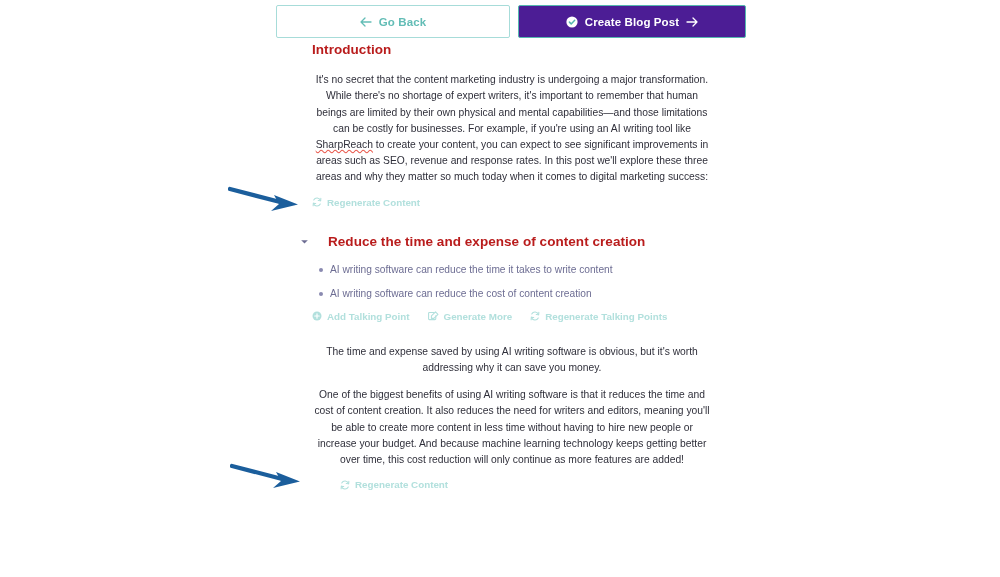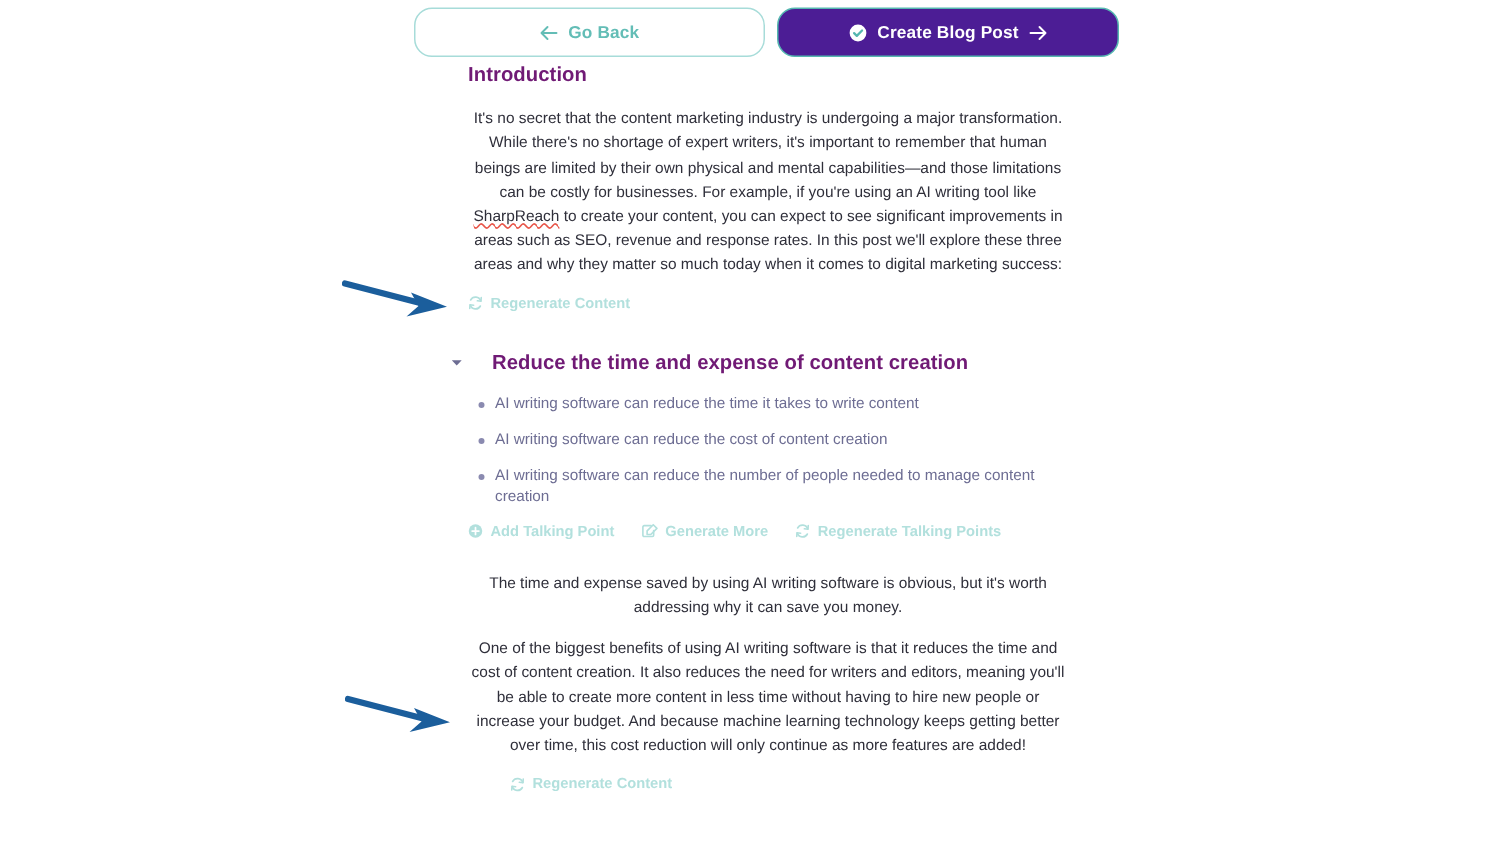--- a/index.html
+++ b/index.html
@@ -21,21 +21,21 @@
     top: 5px;
     left: 276px;
     width: 470px;
     height: 33px;
     display: flex;
     gap: 8px;
   }
   .btn {
     box-sizing: border-box;
     height: 33px;
-    border-radius: 12px;
+    border-radius: 2px;
     display: flex;
     align-items: center;
     justify-content: center;
     gap: 7px;
     font-size: 11.5px;
     font-weight: bold;
     letter-spacing: 0.1px;
     cursor: pointer;
     user-select: none;
   }
@@ -57,21 +57,21 @@
   .doc {
     position: absolute;
     top: 42px;
     left: 312px;
     width: 400px;
   }
 
   .sec-title {
     font-size: 13.5px;
     font-weight: bold;
-    color: #701a75;
+    color: #b91c1c;
     letter-spacing: 0.05px;
     margin: 0 0 14px 0;
     line-height: 1.2;
   }
 
   p.body {
     font-size: 10.3px;
     line-height: 16.2px;
     color: #2f2f3a;
     margin: 0 0 11px 0;
@@ -216,21 +216,20 @@
         <svg width="9" height="9" viewBox="0 0 9 9">
             <path d="M1.2 3.2 L7.8 3.2 L4.5 6.6 Z" fill="#6d6d93"></path>
           </svg>
       </span>
       <h2 class="sec-title">Reduce the time and expense of content creation</h2>
     </div>
 
     <ul class="points">
       <li>AI writing software can reduce the time it takes to write content</li>
       <li>AI writing software can reduce the cost of content creation</li>
-      <li>AI writing software can reduce the number of people needed to manage content creation</li>
     </ul>
 
     <div class="linkrow">
       <span class="linkbtn">
         <span class="ic">
           <svg width="10" height="10" viewBox="0 0 12 12">
               <circle cx="6" cy="6" r="5.4" fill="#b2e0dd"></circle>
               <path d="M6 3.3 V8.7 M3.3 6 H8.7" stroke="#ffffff" stroke-width="1.4" stroke-linecap="round"></path>
             </svg>
         </span>

